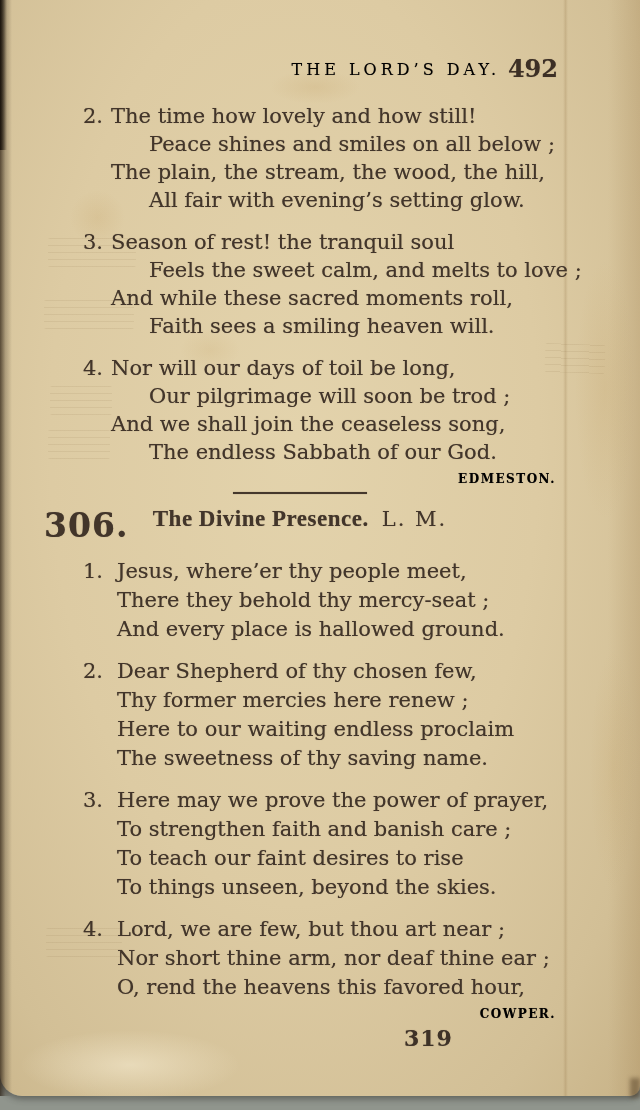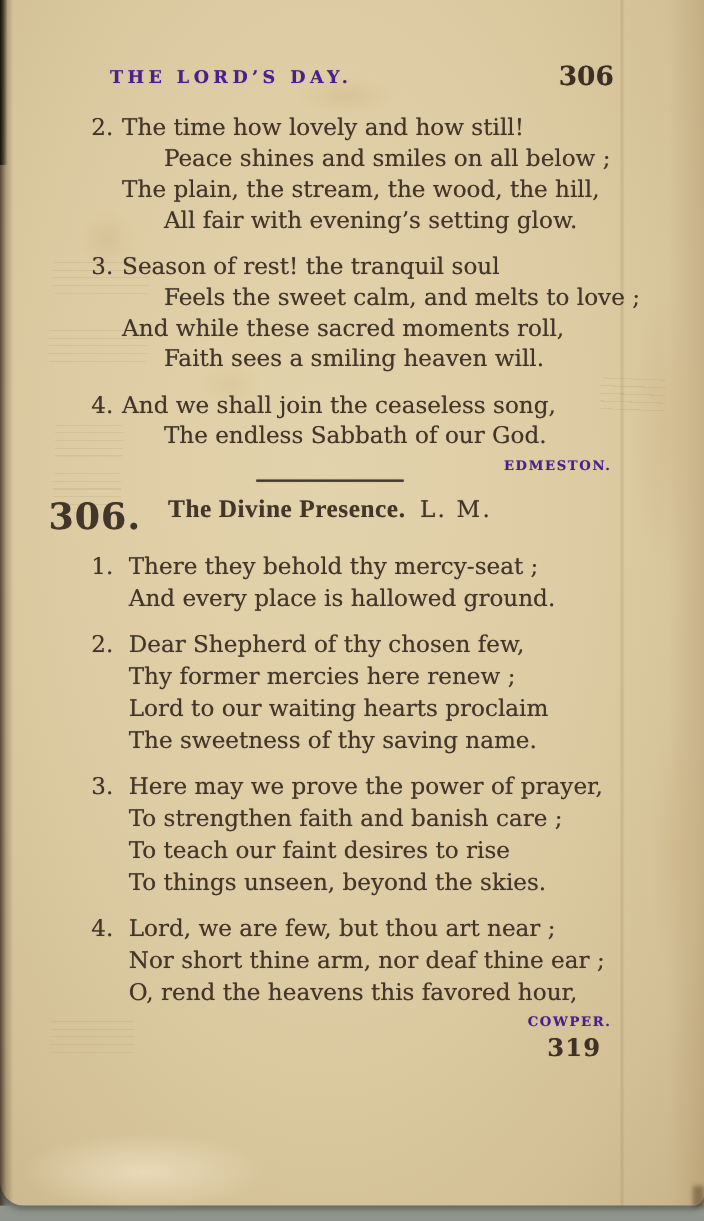--- a/index.html
+++ b/index.html
@@ -57,53 +57,53 @@
   .g5{left:545px;top:344px;width:60px;height:29px;transform:rotate(2deg);}
   .g6{left:46px;top:928px;width:76px;height:29px;}
   
   .content{
     position:absolute;left:0;top:0;width:640px;height:1096px;
     color:#42352a;
     text-shadow:0 0 .7px rgba(66,53,42,.55);
   }
   .header{position:relative;padding-top:60px;height:28px;}
   .running-title{
-    margin-left:100px;margin-right:140px;text-align:left;
-    font-size:16px;font-weight:bold;letter-spacing:4px;color:#4c1d95;
+    margin-left:100px;margin-right:140px;text-align:right;
+    font-size:16px;font-weight:normal;letter-spacing:4px;color:#000000;
   }
   .header-number{
     position:absolute;right:82px;top:54px;
     font-size:24px;font-weight:bold;color:#3c2f25;
   }
   .verses{margin-top:14px;}
   .verse{position:relative;margin:0 0 14px 83px;padding-left:28px;
     font-size:21px;line-height:28px;}
   .hymn306 .verse{padding-left:34px;line-height:29px;margin-bottom:13px;}
   .vnum{position:absolute;left:0;top:0;}
   .vline{white-space:nowrap;}
   .vline.indent{margin-left:38px;}
   .attribution{
     text-align:right;margin:-8px 84px 0 0;
-    font-size:12px;font-weight:bold;letter-spacing:1.5px;color:#4c1d95;
+    font-size:12px;font-weight:bold;letter-spacing:1.5px;color:#000000;
   }
   .divider{
     width:134px;height:2px;background:#45382c;margin:6px 0 0 233px;
     box-shadow:0 0 1px rgba(66,53,42,.6);
   }
   .hymn-heading{position:relative;margin-top:12px;height:36px;
     text-align:center;padding-left:110px;padding-right:150px;}
   .hymn-no{position:absolute;left:44px;top:0;font-size:33px;font-weight:bold;letter-spacing:1px;}
   .hymn-title{
     font-size:23px;font-weight:bold;letter-spacing:.5px;
     font-family:Liberation Serif, serif;
   }
   .hymn-meter{font-size:21px;margin-left:8px;letter-spacing:2px;}
   .hymn306{margin-top:15px;}
   .page-number{
-    margin:4px 0 0 404px;font-size:22px;font-weight:bold;letter-spacing:1px;color:#3e3227;text-align:center;
+    margin:4px 0 0 404px;font-size:22px;font-weight:bold;letter-spacing:1px;color:#3e3227;
   }
 </style>
 </head>
 <body>
 
 <div class="paper"></div>
 <div class="spine-shadow"></div>
 <div class="spine-dark-top"></div>
 <div class="right-crease"></div>
 <div class="staff g1"></div>
@@ -117,21 +117,21 @@
 <div class="spot s3"></div>
 <div class="spot s4"></div>
 <div class="spot s5"></div>
 <div class="corner-curl"></div>
 <div class="corner-notch"></div>
 
 <div class="content">
 
   <div class="header">
     <div class="running-title">THE LORD’S DAY.</div>
-    <div class="header-number">306</div>
+    <div class="header-number">492</div>
   </div>
 
   <div class="verses">
 
     <div class="verse">
       <span class="vnum">2.</span>
       <div class="vline">The time how lovely and how still!</div>
       <div class="vline indent">Peace shines and smiles on all below ;</div>
       <div class="vline">The plain, the stream, the wood, the hill,</div>
       <div class="vline indent">All fair with evening’s setting glow.</div>
@@ -140,49 +140,52 @@
     <div class="verse">
       <span class="vnum">3.</span>
       <div class="vline">Season of rest! the tranquil soul</div>
       <div class="vline indent">Feels the sweet calm, and melts to love ;</div>
       <div class="vline">And while these sacred moments roll,</div>
       <div class="vline indent">Faith sees a smiling heaven will.</div>
     </div>
 
     <div class="verse">
       <span class="vnum">4.</span>
+      <div class="vline">Nor will our days of toil be long,</div>
+      <div class="vline indent">Our pilgrimage will soon be trod ;</div>
       <div class="vline">And we shall join the ceaseless song,</div>
       <div class="vline indent">The endless Sabbath of our God.</div>
     </div>
 
   </div>
 
   <div class="attribution">EDMESTON.</div>
 
   <div class="divider"></div>
 
   <div class="hymn-heading">
     <span class="hymn-no">306.</span>
     <span class="hymn-title">The Divine Presence.</span>
     <span class="hymn-meter">L. M.</span>
   </div>
 
   <div class="verses hymn306">
 
     <div class="verse">
       <span class="vnum">1.</span>
+      <div class="vline">Jesus, where’er thy people meet,</div>
       <div class="vline">There they behold thy mercy-seat ;</div>
       <div class="vline">And every place is hallowed ground.</div>
     </div>
 
     <div class="verse">
       <span class="vnum">2.</span>
       <div class="vline">Dear Shepherd of thy chosen few,</div>
       <div class="vline">Thy former mercies here renew ;</div>
-      <div class="vline">Lord to our waiting hearts proclaim</div>
+      <div class="vline">Here to our waiting endless proclaim</div>
       <div class="vline">The sweetness of thy saving name.</div>
     </div>
 
     <div class="verse">
       <span class="vnum">3.</span>
       <div class="vline">Here may we prove the power of prayer,</div>
       <div class="vline">To strengthen faith and banish care ;</div>
       <div class="vline">To teach our faint desires to rise</div>
       <div class="vline">To things unseen, beyond the skies.</div>
     </div>

